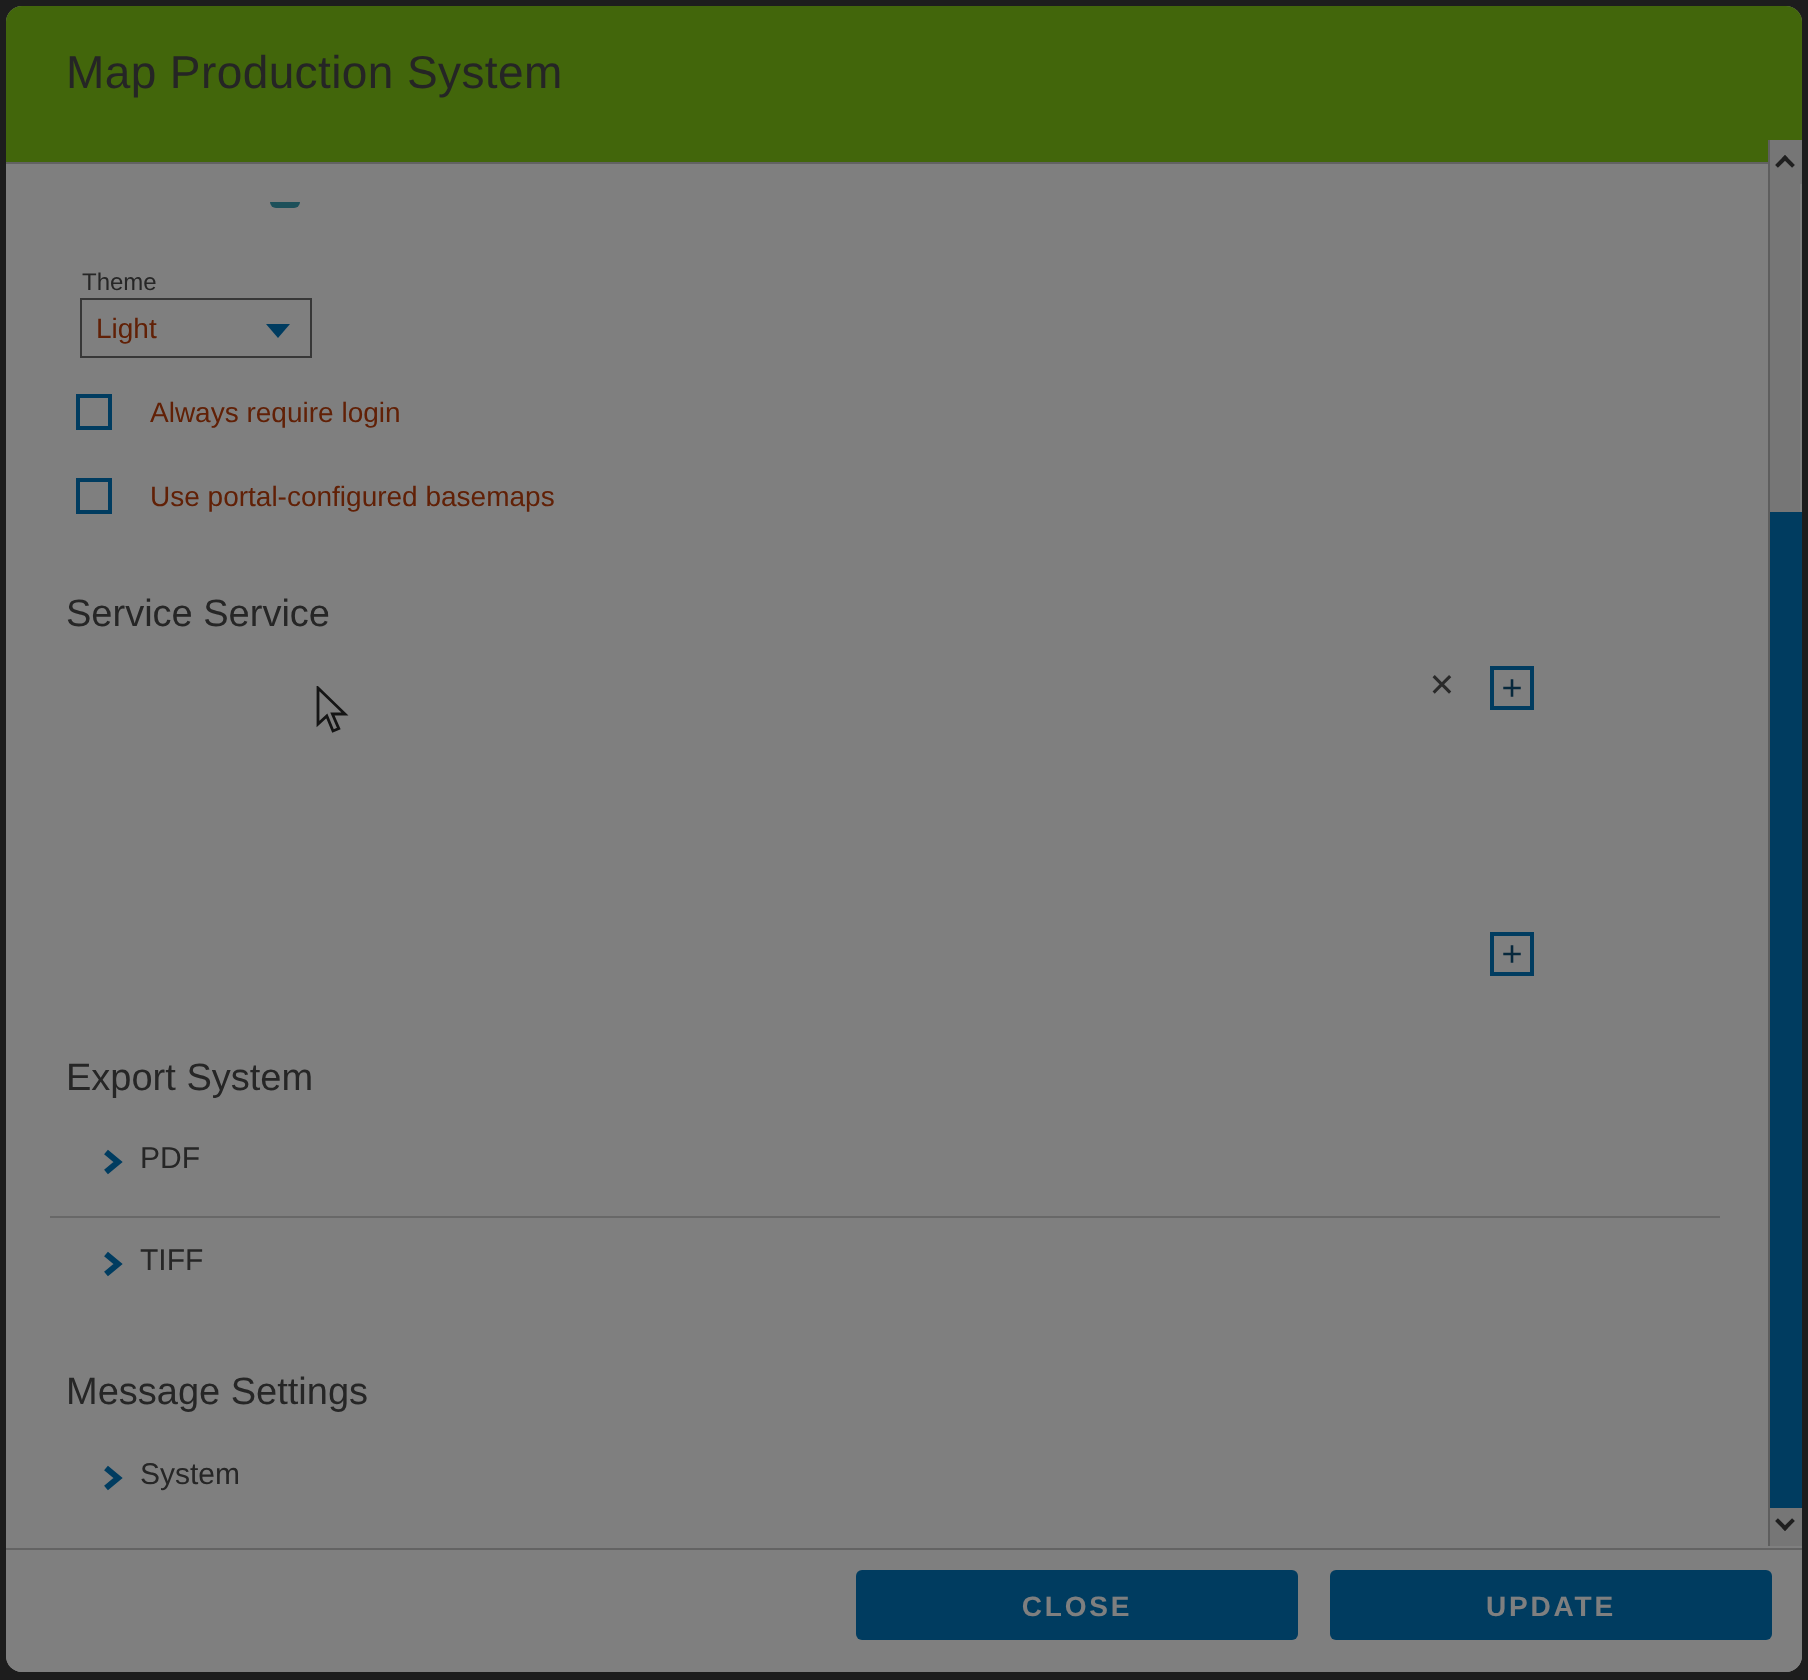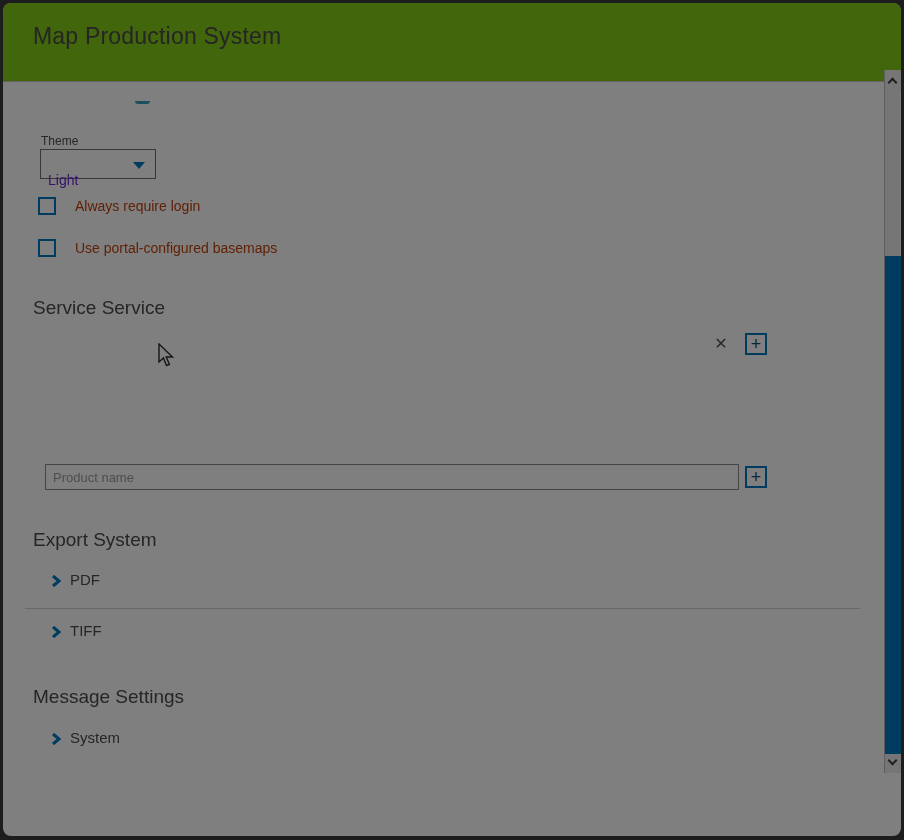--- a/index.html
+++ b/index.html
@@ -19,21 +19,21 @@
 
   
   .content { position:absolute; left:0; top:67px; right:17px; height:704px; background:#ffffff;margin-top:30px; }
 
   .clipped-sliver { position:absolute; left:132px; top:1px; width:15px; height:3px;
                     background:#3aa0b4; border-radius:0 0 4px 4px; }
 
   .theme-label { position:absolute; left:38px; top:34px; font-size:12px; color:#4c4c4c; }
   .theme-select { position:absolute; left:37px; top:49px; width:116px; height:30px;
                   background:#ffffff; border:1px solid #6f6f6f; cursor:pointer; }
-  .theme-value { position:absolute; left:7px; top:22px; font-size:14px; color:#6d28d9;text-align:center; }
+  .theme-value { position:absolute; left:7px; top:6px; font-size:14px; color:#c2410c;text-align:center; }
   .caret-down { position:absolute; right:10px; top:12px; width:0; height:0;
                 border-left:6px solid transparent; border-right:6px solid transparent;
                 border-top:7px solid #0079c1; }
 
   .cb-row { position:absolute; left:35px; height:18px; }
   .cb-row.r1 { top:97px; } .cb-row.r2 { top:139px; }
   .cb-box { position:absolute; left:0; top:0; width:18px; height:18px;
             border:2px solid #0079c1; background:#ffffff; cursor:pointer; }
   .cb-label { position:absolute; left:37px; top:1px; font-size:14px; color:#c2410c; white-space:nowrap; }
 
@@ -114,21 +114,20 @@
       </div>
       <div class="cb-row r2">
         <span class="cb-box"></span>
         <span class="cb-label">Use portal-configured basemaps</span>
       </div>
 
       <div class="section-heading h-service">Service Service</div>
       <span class="clear-x x-service">✕</span>
       <button class="add-btn add-service">+</button>
 
-      <input class="text-input in-product" type="text" placeholder="Product name" style="">
       <button class="add-btn add-product">+</button>
 
       <div class="section-heading h-export">Export System</div>
 
       <div class="expander ex-pdf">
         <span class="chev">
           <svg width="12" height="14" viewBox="0 0 12 14">
               <path d="M3 2 L9 7 L3 12" stroke="#0079c1" stroke-width="3" fill="none"></path>
             </svg>
         </span>
@@ -161,20 +160,24 @@
     <div class="scrollbar">
       <div class="sb-arrow sb-up">
         <span class="sb-chev"></span>
       </div>
       <div class="sb-fill"></div>
       <div class="sb-arrow sb-down">
         <span class="sb-chev"></span>
       </div>
     </div>
 
+    <div class="footer">
+      <button class="footer-btn btn-close">CLOSE</button>
+      <button class="footer-btn btn-update">UPDATE</button>
+    </div>
 
   </div>
 
   <svg class="mouse-cursor" width="22" height="26" viewBox="0 0 22 26">
     <path d="M2 1 L2 19 L6.4 15 L9.5 22.5 L12.4 21.3 L9.2 14 L15.5 14 Z" fill="#ffffff" stroke="#2a2a2a" stroke-width="1.4"></path>
   </svg>
 
   <div class="dim-overlay"></div>
 </div>
 

